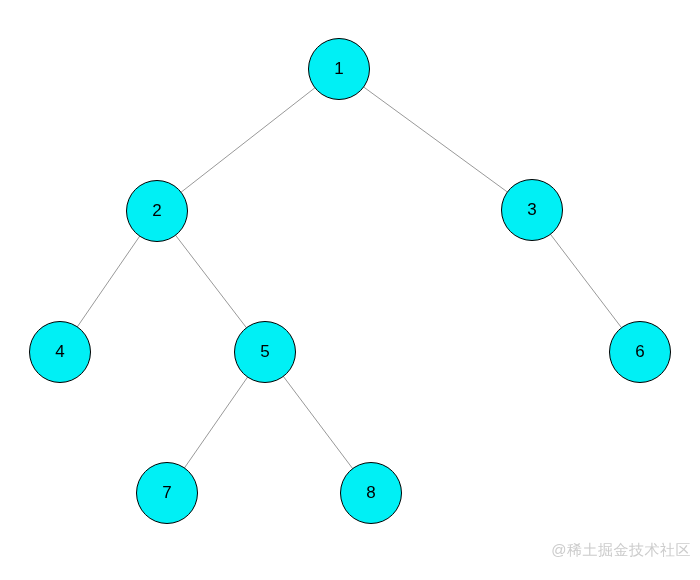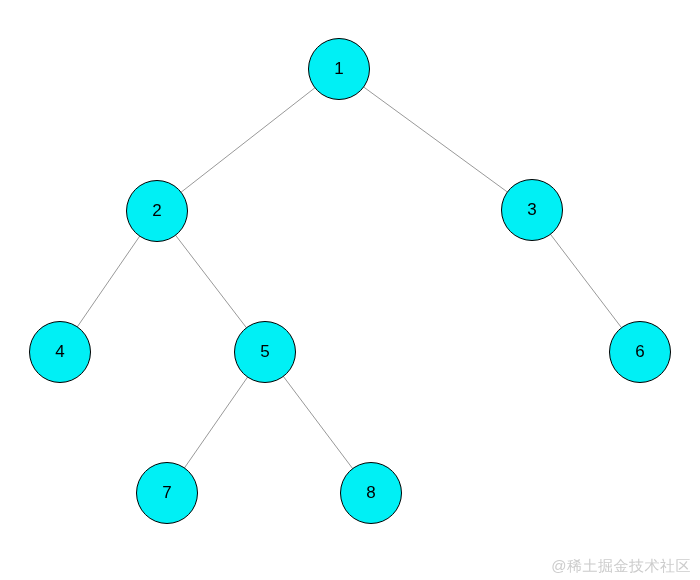--- a/index.html
+++ b/index.html
@@ -30,21 +30,21 @@
     display: flex;
     align-items: center;
     justify-content: center;
     font-size: 17px;
     color: #000000;
     user-select: none;
   }
   .watermark {
     position: absolute;
     right: 9px;
-    bottom: 4px;
+    bottom: 20px;
     font-size: 15px;
     letter-spacing: 0.5px;
   }
 </style>
 </head>
 <body>
 
 <div id="canvas">
   <svg id="edge-layer" xmlns="http://www.w3.org/2000/svg" width="700" height="580">
       <line x1="339" y1="69" x2="157" y2="211" stroke="#999999" stroke-width="1"></line>

